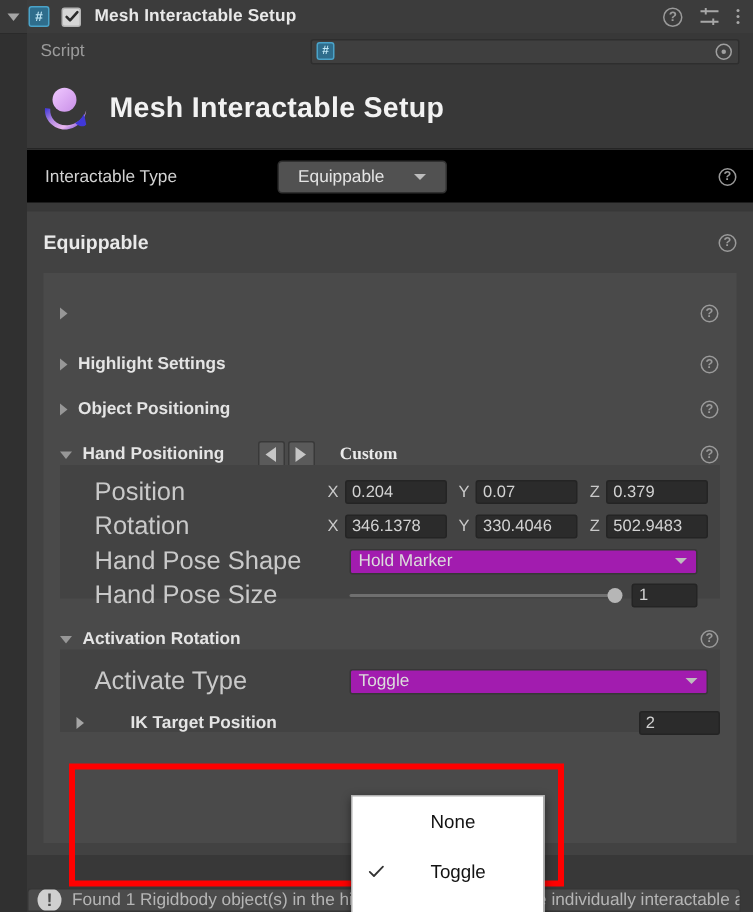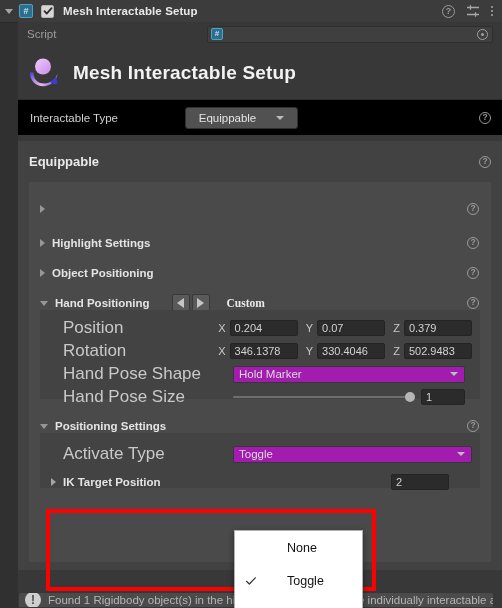--- a/index.html
+++ b/index.html
@@ -286,33 +286,33 @@
           <div class="slider" style="width:182px;">
             <div class="strack"></div>
             <div class="sknob"></div>
           </div>
           <div class="nfield" style="width:44px;margin-left:6px;">1</div>
         </div>
       </div>
 
       <div class="fold" style="top:229px;">
         <div class="tri-d"></div>
-        <div class="fold-label">Positioning Settings</div>
+        <div class="fold-label">Activation Rotation</div>
         <div class="help-ico sm">?</div>
       </div>
 
       <div class="act-inner" style="top:251px;height:55px;">
         <div class="prow" style="margin-top:11px;">
           <div class="prow-label">Activate Type</div>
           <div class="dd-field" style="width:239px;">
             <span class="txt">Toggle</span>
             <span class="caret"></span>
           </div>
         </div>
-        <div class="prow" style="margin-top:8px;">
+        <div class="prow" style="margin-top:8px;gap:24px;">
           <div style="margin-left:11px;" class="tri-r"></div>
           <div style="margin-left:7px;width:200px;font-weight:bold;color:#e4e4e4;font-size:11.5px;">IK Target Position</div>
           <div class="nfield" style="width:58px;margin-left:128px;">2</div>
         </div>
       </div>
 
     </div>
   </div>
 
   <div class="redbox" style="left:46px;top:509px;width:330px;height:82px;"></div>

